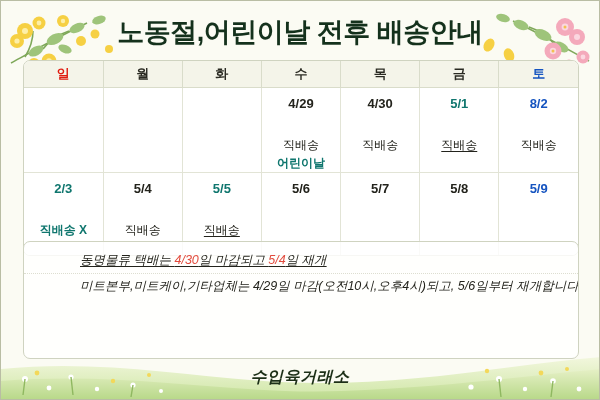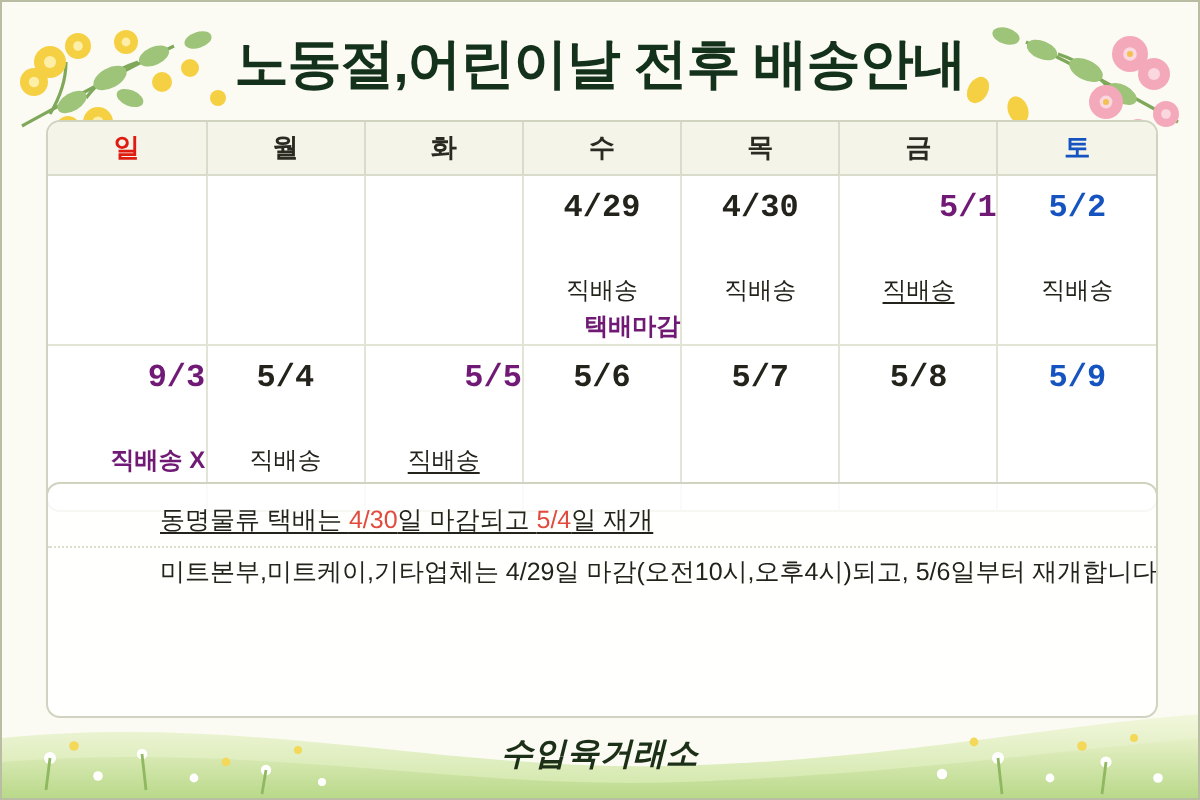--- a/index.html
+++ b/index.html
@@ -50,24 +50,24 @@
   tbody td{
     border-right:1px solid #e2e4d6;
     border-bottom:1px solid #e2e4d6;
     height:76px;width:14.2857%;
     vertical-align:top;text-align:center;
     padding:6px 0 0 0;
     background:#ffffff;
   }
   tbody td:last-child{border-right:none;}
   tbody tr:last-child td{border-bottom:none;}
-  .daynum{font-size:16px;font-weight:bold;color:#23231c;line-height:20px;font-family:Liberation Mono, monospace;}
+  .daynum{font-size:13px;font-weight:bold;color:#23231c;line-height:20px;}
   .sub{font-size:12px;color:#23231c;line-height:19px;margin-top:22px;}
   .sub2{font-size:12px;line-height:17px;}
-  .red{color:#701a75;text-align:right;}
+  .red{color:#0f766e;}
   .blue{color:#1554c0;}
   .bold{font-weight:bold;}
   .uline{text-decoration:underline;text-underline-offset:2px;}
 
   
   #notes{
     position:absolute;left:22px;top:240px;width:556px;height:118px;
     box-sizing:border-box;
     border:1px solid #cfd3c0;border-radius:7px;
     background:rgba(255,255,255,0.82);
@@ -75,21 +75,21 @@
     z-index:2;
   }
   .note-line{
     position:relative;
     height:25px;line-height:25px;
     font-size:12.5px;color:#23231c;
     white-space:nowrap;overflow:hidden;
     border-bottom:1px dotted #ddded0;
   }
   .note-line:last-child{border-bottom:none;}
-  .note-line.indent{padding-left:56px;}
+  .note-line.indent{padding-left:56px;font-style:italic;}
   .note-line.bullet{padding-left:14px;}
   .bullet-icon{
     display:inline-block;width:16px;text-align:center;
     font-size:12px;color:#2b2b22;
   }
   .pink{color:#e8697a;}
   .softred{color:#e24a3d;}
   .note-seg{display:inline;}
 
   
@@ -205,38 +205,38 @@
             <div class="daynum"></div>
             <div class="sub"></div>
           </td>
           <td>
             <div class="daynum"></div>
             <div class="sub"></div>
           </td>
           <td>
             <div class="daynum">4/29</div>
             <div class="sub">직배송</div>
-            <div class="sub2 red bold">택배마감</div>
+            <div class="sub2 red bold">어린이날</div>
           </td>
           <td>
             <div class="daynum">4/30</div>
             <div class="sub">직배송</div>
           </td>
           <td>
             <div class="daynum red">5/1</div>
             <div class="sub uline">직배송</div>
           </td>
           <td>
-            <div class="daynum blue">5/2</div>
+            <div class="daynum blue">8/2</div>
             <div class="sub">직배송</div>
           </td>
         </tr>
         <tr>
           <td>
-            <div class="daynum red">9/3</div>
+            <div class="daynum red">2/3</div>
             <div class="sub red bold">직배송 X</div>
           </td>
           <td>
             <div class="daynum">5/4</div>
             <div class="sub">직배송</div>
           </td>
           <td>
             <div class="daynum red">5/5</div>
             <div class="sub uline">직배송</div>
           </td>

